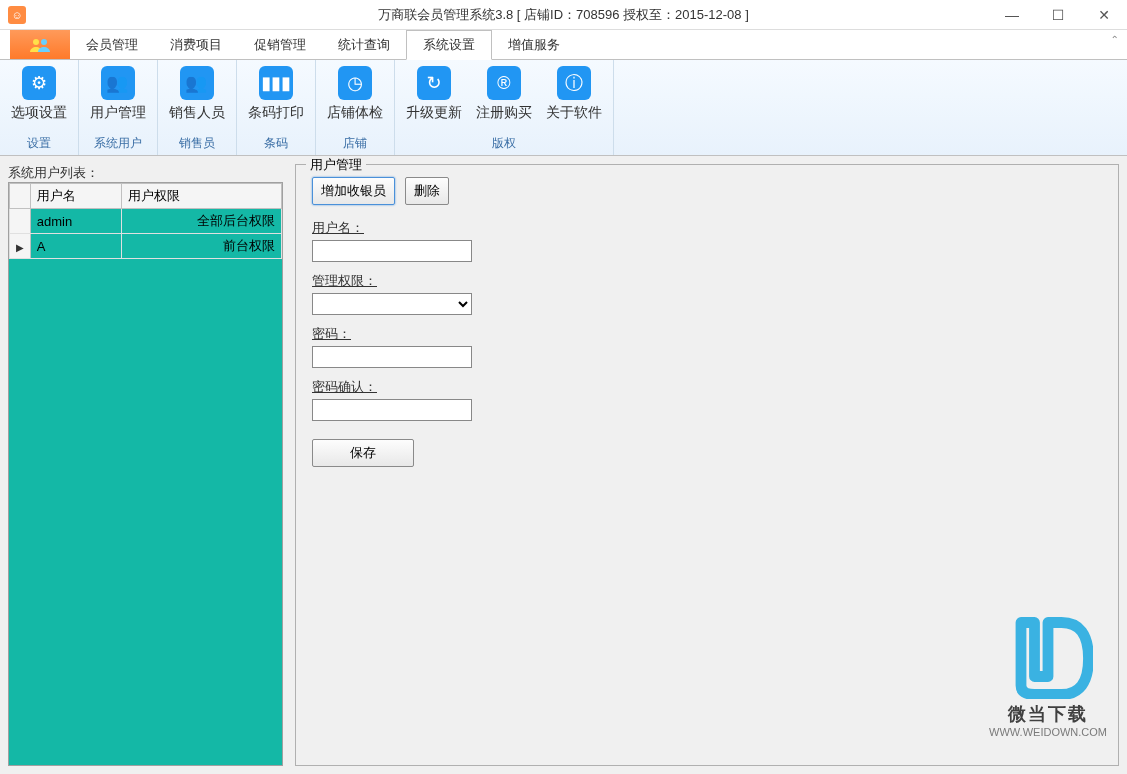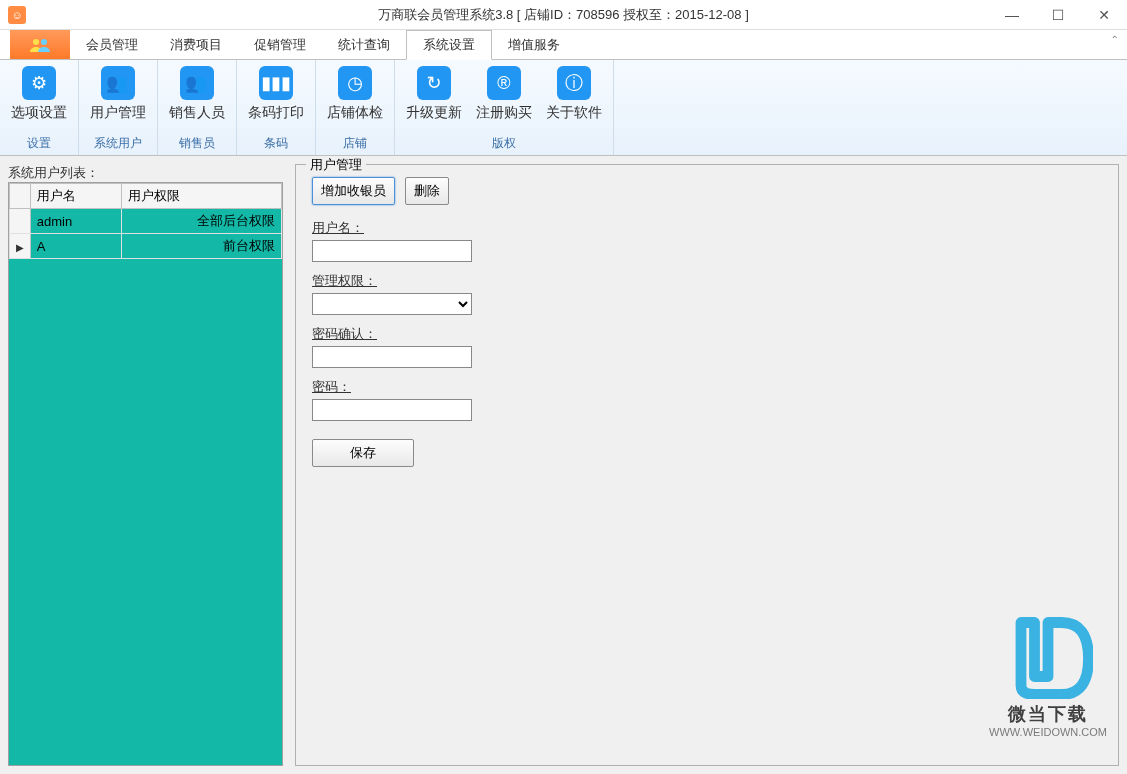--- a/index.html
+++ b/index.html
@@ -189,25 +189,25 @@
       </div>
       <div class="form-row">
         <label>用户名：</label>
         <input type="text" value="" style="">
       </div>
       <div class="form-row">
         <label>管理权限：</label>
         <select><option></option></select>
       </div>
       <div class="form-row">
+        <label>密码：</label>
+        <input type="password" value="" style="">
+      </div>
+      <div class="form-row">
         <label>密码确认：</label>
-        <input type="password" value="" style="">
-      </div>
-      <div class="form-row">
-        <label>密码：</label>
         <input type="password" value="" style="">
       </div>
       <button class="btn save-btn">保存</button>
     </div>
   </div>
 </div>
 
 <div class="watermark">
   <svg class="logo" viewBox="0 0 100 100">
     <path d="M20 15 L20 85 Q20 95 35 95 L65 95 Q95 95 95 55 Q95 15 65 15 L50 15 L50 75 L35 75 L35 15 Z" fill="none" stroke="#1ba8e0" stroke-width="12" stroke-linejoin="round"></path>

